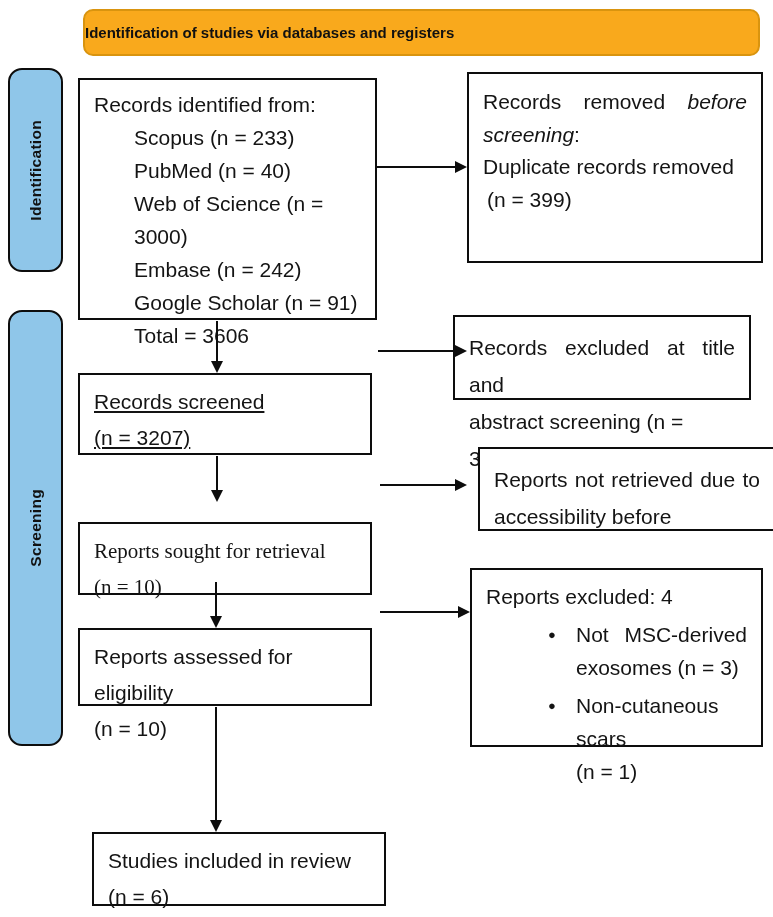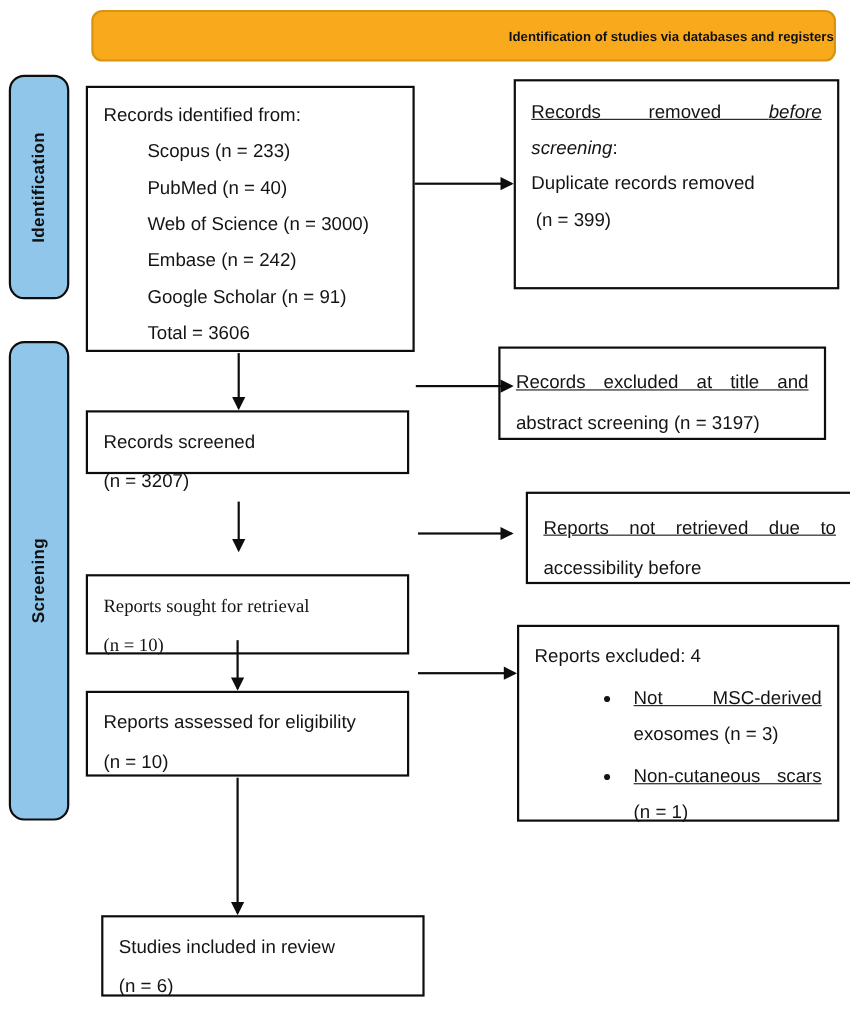--- a/index.html
+++ b/index.html
@@ -9,61 +9,61 @@
     --line-color:#0d0d0d;
   }
   *{margin:0;padding:0;box-sizing:border-box;}
   html,body{background:#ffffff;}
   body{font-family:"Liberation Sans","DejaVu Sans",sans-serif;color:#1a1a1a;}
   .canvas{position:relative;width:773px;height:917px;background:#ffffff;overflow:hidden;}
 
   .banner{
     position:absolute;left:83px;top:9px;width:677px;height:47px;
     background:var(--banner-bg);border:2px solid var(--banner-border);
-    border-radius:10px;display:flex;align-items:center;justify-content:flex-end;
-    font-weight:bold;font-size:12px;color:#111;
+    border-radius:10px;display:flex;align-items:center;justify-content:flex-start;
+    font-weight:bold;font-size:15px;color:#111;
   }
 
   .stage-bar{
     position:absolute;left:8px;width:55px;
     background:var(--stage-bg);border:2px solid var(--line-color);
     border-radius:14px;display:flex;align-items:center;justify-content:center;
   }
   .stage-bar span{
     writing-mode:vertical-rl;transform:rotate(180deg);
     font-weight:bold;font-size:15.5px;color:#111;letter-spacing:0.3px;
   }
   .stage-identification{top:68px;height:204px;}
   .stage-screening{top:310px;height:436px;}
 
   .fbox{
     position:absolute;background:#ffffff;border:2px solid var(--line-color);
-    font-size:17px;line-height:33px;color:#141414;
+    font-size:21px;line-height:33px;color:#141414;
   }
   .fbox .pad{padding:8px 14px 6px 14px;}
 
   .box-identified{left:78px;top:78px;width:299px;height:242px;}
   .box-identified .src{padding-left:40px;}
 
-  .box-screened{left:78px;top:373px;width:294px;height:58px;}
+  .box-screened{left:78px;top:373px;width:294px;height:82px;text-decoration:underline;}
   .box-sought{left:78px;top:522px;width:294px;height:73px;font-family:Liberation Serif, serif;}
   .box-assessed{left:78px;top:628px;width:294px;height:78px;}
   .box-included{left:78px;top:832px;width:294px;height:74px;margin-left:14px;}
   .two-line .pad{padding-top:9px;line-height:36px;}
 
   .rbox1{left:467px;top:72px;width:296px;height:191px;}
   .rbox2{left:453px;top:315px;width:298px;height:85px;}
   .rbox3{left:478px;top:447px;width:298px;height:84px;}
   .rbox4{left:470px;top:568px;width:293px;height:179px;}
   .rbox1 .pad,.rbox2 .pad,.rbox3 .pad{padding-top:12px;}
   .rbox1 .pad{line-height:32.5px;}
   .rbox2 .pad,.rbox3 .pad{line-height:37px;}
   .rbox4 .pad{padding-top:10px;}
 
-  .jline{text-align:justify;text-align-last:justify;text-decoration:underline;}
+  .jline{text-align:justify;text-align-last:justify;}
   .nline{text-align:left;}
   .indent-sm{padding-left:4px;}
   i{font-style:italic;}
 
   .bullet-list{list-style:none;margin-left:60px;margin-top:2px;}
   .bullet-item{position:relative;padding-left:30px;margin-top:5px;line-height:33px;}
   .bullet-item::before{
     content:"\25CF";position:absolute;left:2px;top:0;font-size:13px;
   }
 

